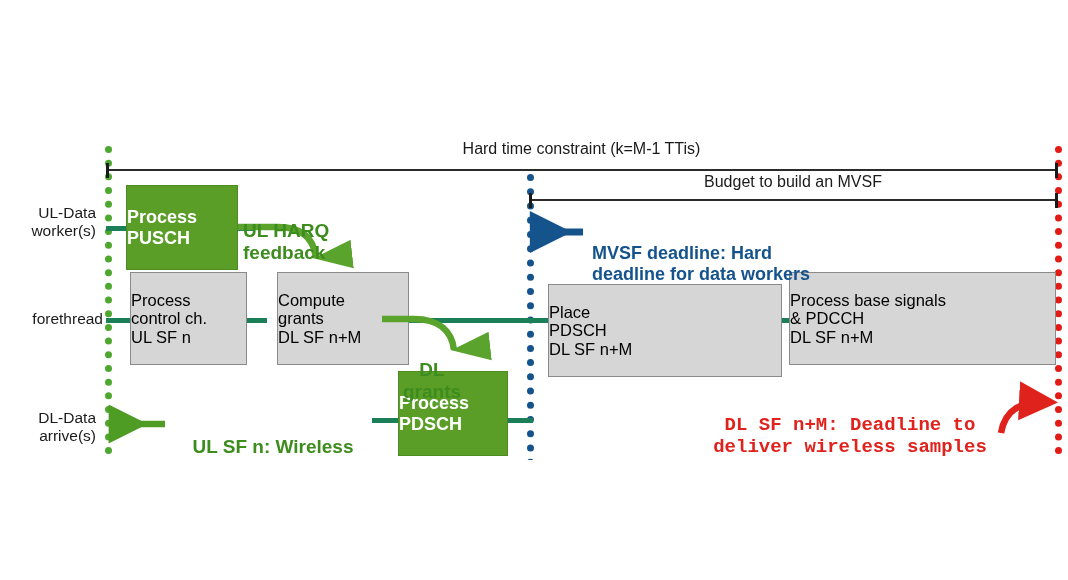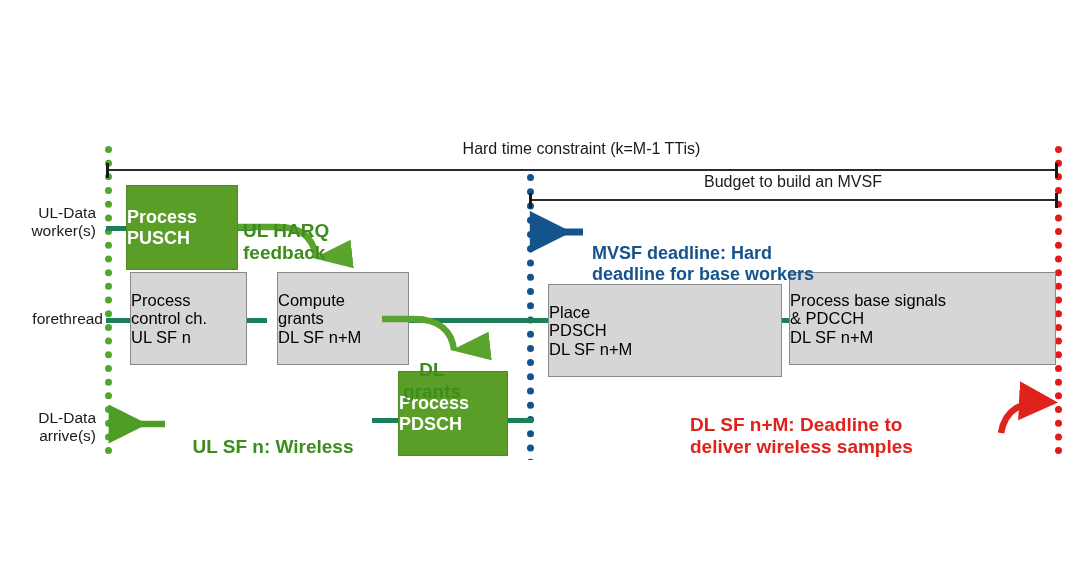--- a/index.html
+++ b/index.html
@@ -214,18 +214,18 @@
   <div class="abs anno anno-green" style="left:243px; top:184px; width:150px; text-align:left;">UL HARQ
 feedback</div>
 
   <div class="abs anno anno-green" style="left:392px; top:323px; width:80px; text-align:center;">DL
 grants</div>
 
   <div class="abs anno anno-green" style="left:158px; top:400px; width:230px; text-align:center;">UL SF n: Wireless
 samples arrive</div>
 
   <div class="abs anno anno-blue" style="left:592px; top:207px; width:315px; text-align:left;">MVSF deadline: Hard
-deadline for base workers</div>
-
-  <div class="abs anno anno-red" style="left:690px; top:378px; width:320px; ">DL SF n+M: Deadline to
+deadline for data workers</div>
+
+  <div class="abs anno anno-red" style="left:690px; top:378px; width:320px; text-align:center;font-family:Liberation Mono, monospace;">DL SF n+M: Deadline to
 deliver wireless samples</div>
 
 </div>
 
 </body></html>

